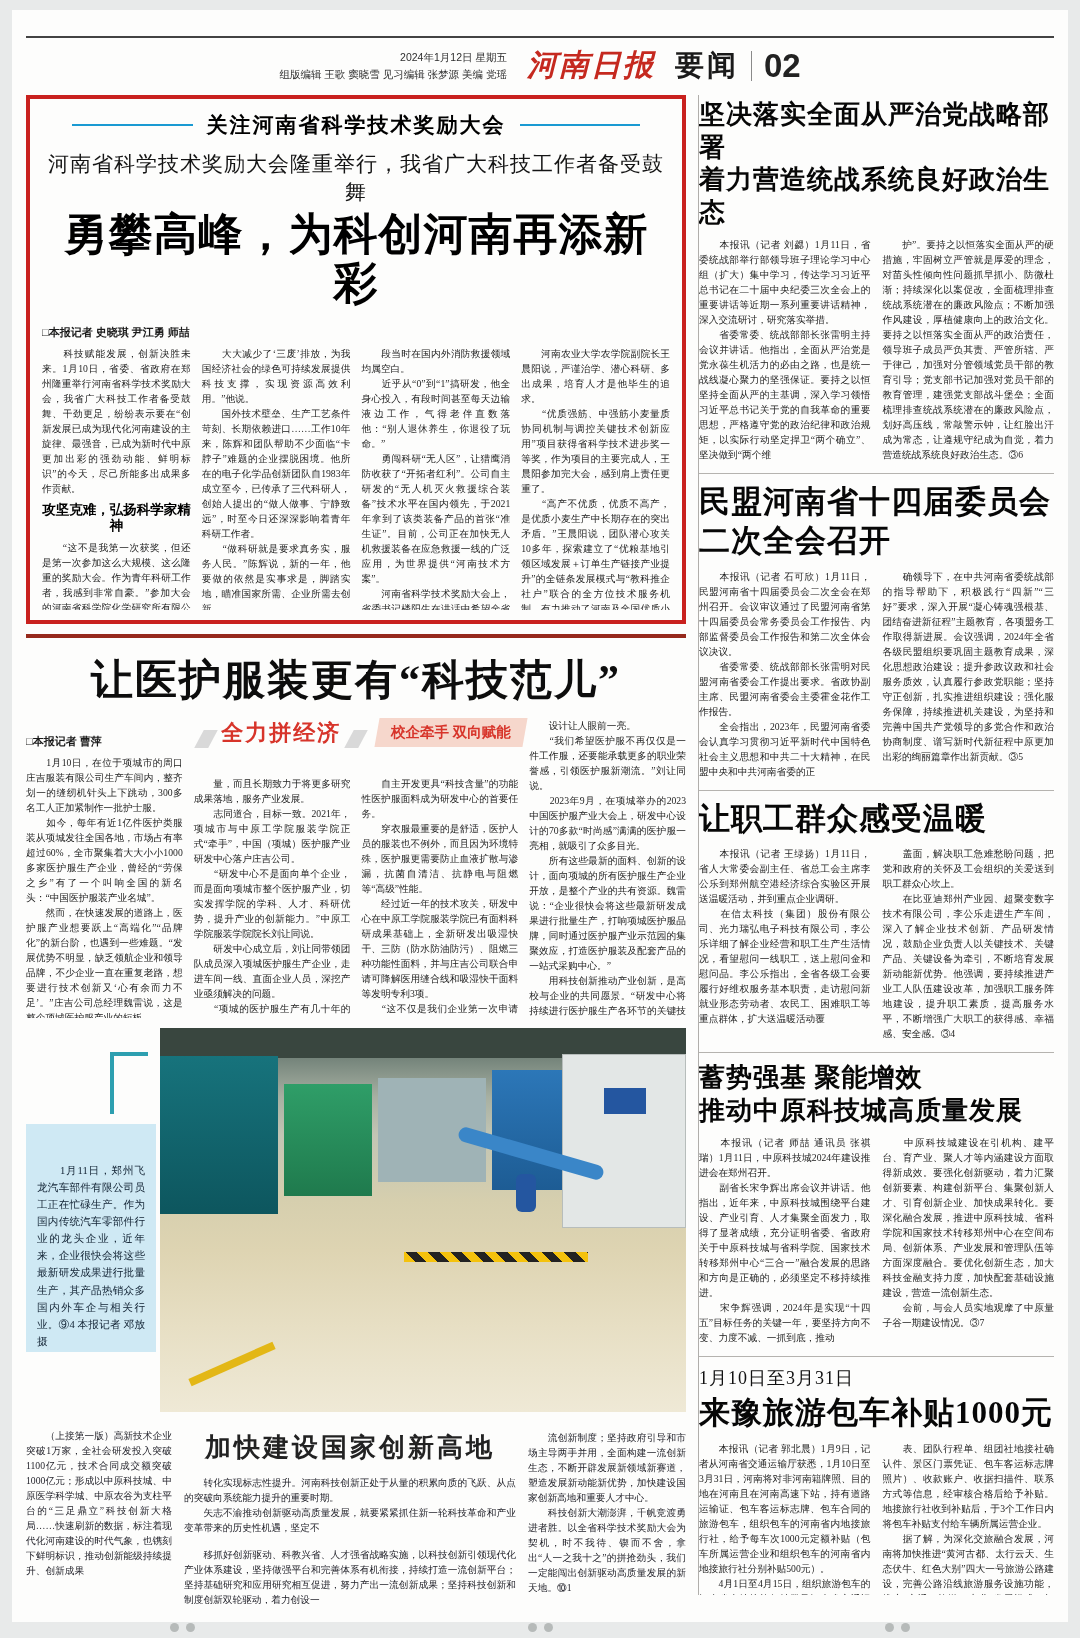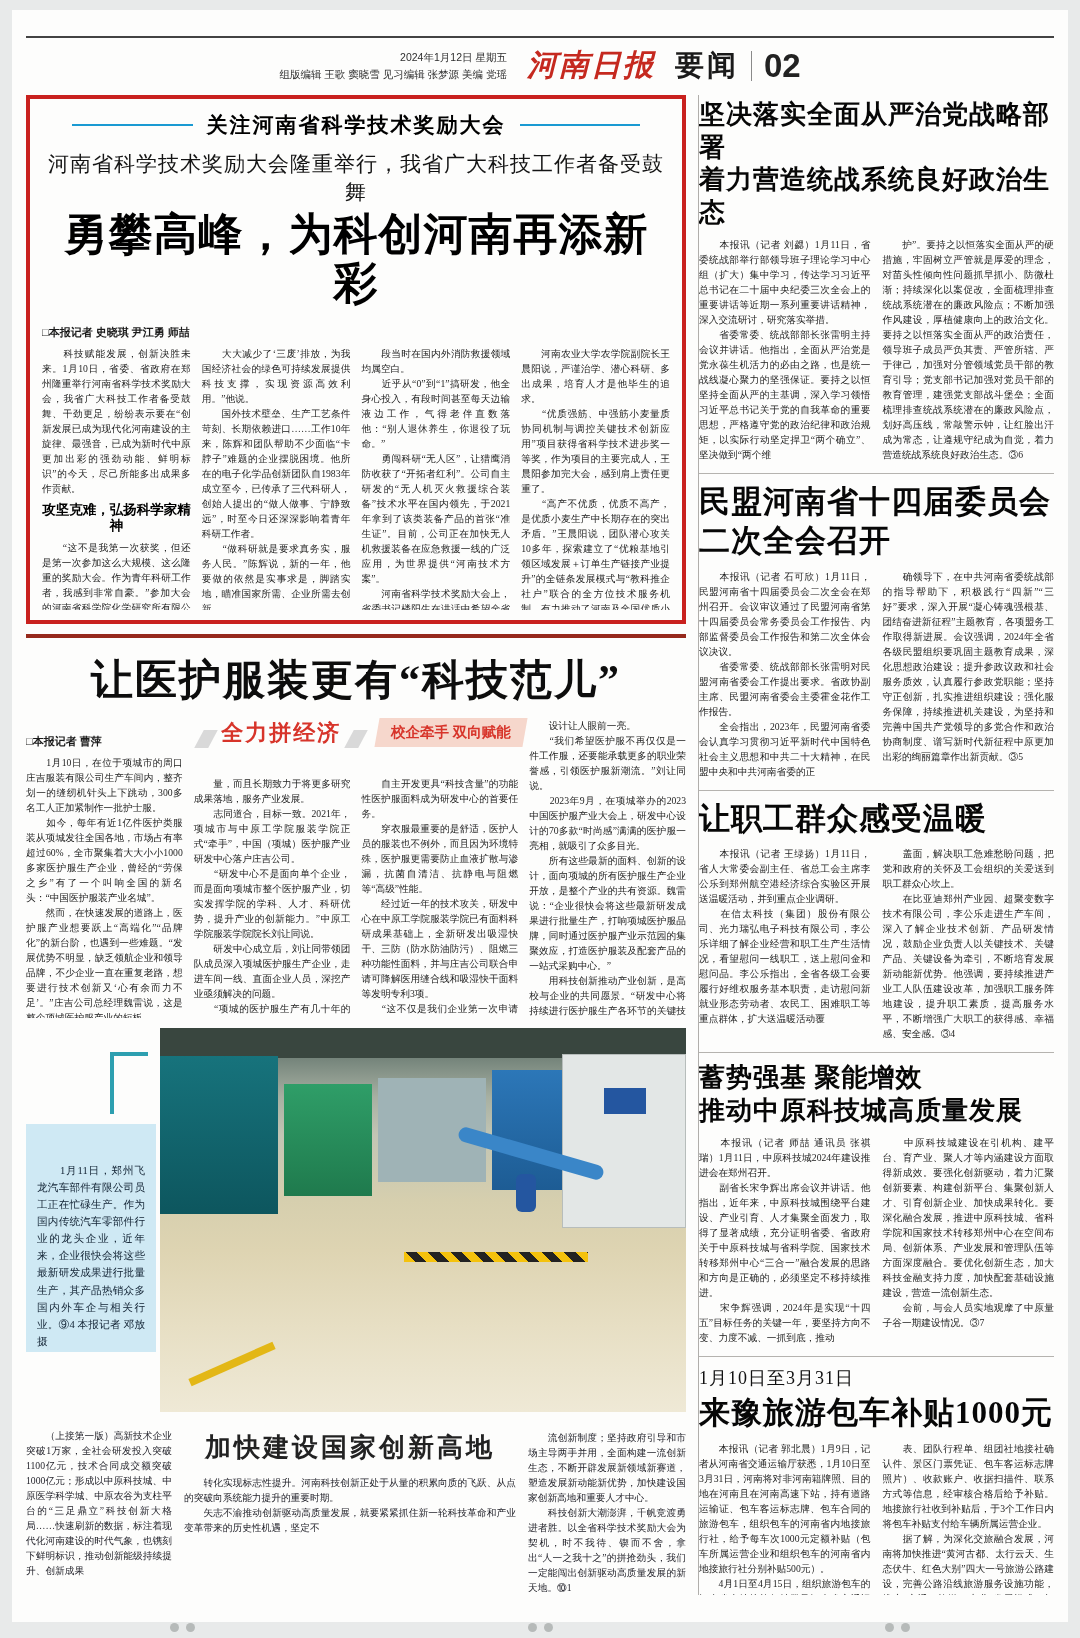--- a/index.html
+++ b/index.html
@@ -207,20 +207,23 @@
         <div class="b0">
           <p class="b bi">　　（上接第一版）高新技术企业突破1万家，全社会研发投入突破1100亿元，技术合同成交额突破1000亿元；形成以中原科技城、中原医学科学城、中原农谷为支柱平台的“三足鼎立”科技创新大格局……快速刷新的数据，标注着现代化河南建设的时代气象，也镌刻下鲜明标识，推动创新能级持续提升、创新成果</p>
         </div>
         <div class="bmid">
           <h2>加快建设国家创新高地</h2>
           <div class="bcols">
             <div class="col">
                 <p class="b bi">　　转化实现标志性提升。河南科技创新正处于从量的积累向质的飞跃、从点的突破向系统能力提升的重要时期。
 　　矢志不渝推动创新驱动高质量发展，就要紧紧抓住新一轮科技革命和产业变革带来的历史性机遇，坚定不</p>
               </div>
+            <div class="col">
+                <p class="b bi">　　移抓好创新驱动、科教兴省、人才强省战略实施，以科技创新引领现代化产业体系建设，坚持做强平台和完善体系有机衔接，持续打造一流创新平台；坚持基础研究和应用研究相互促进，努力产出一流创新成果；坚持科技创新和制度创新双轮驱动，着力创设一</p>
+              </div>
           </div>
         </div>
         <div class="b3">
           <p class="b bi">　　流创新制度；坚持政府引导和市场主导两手并用，全面构建一流创新生态，不断开辟发展新领域新赛道，塑造发展新动能新优势，加快建设国家创新高地和重要人才中心。
 　　科技创新大潮澎湃，千帆竞渡勇进者胜。以全省科学技术奖励大会为契机，时不我待、锲而不舍，拿出“人一之我十之”的拼抢劲头，我们一定能闯出创新驱动高质量发展的新天地。⑩1</p>
         </div>
       </div>
 
     </div>
 

